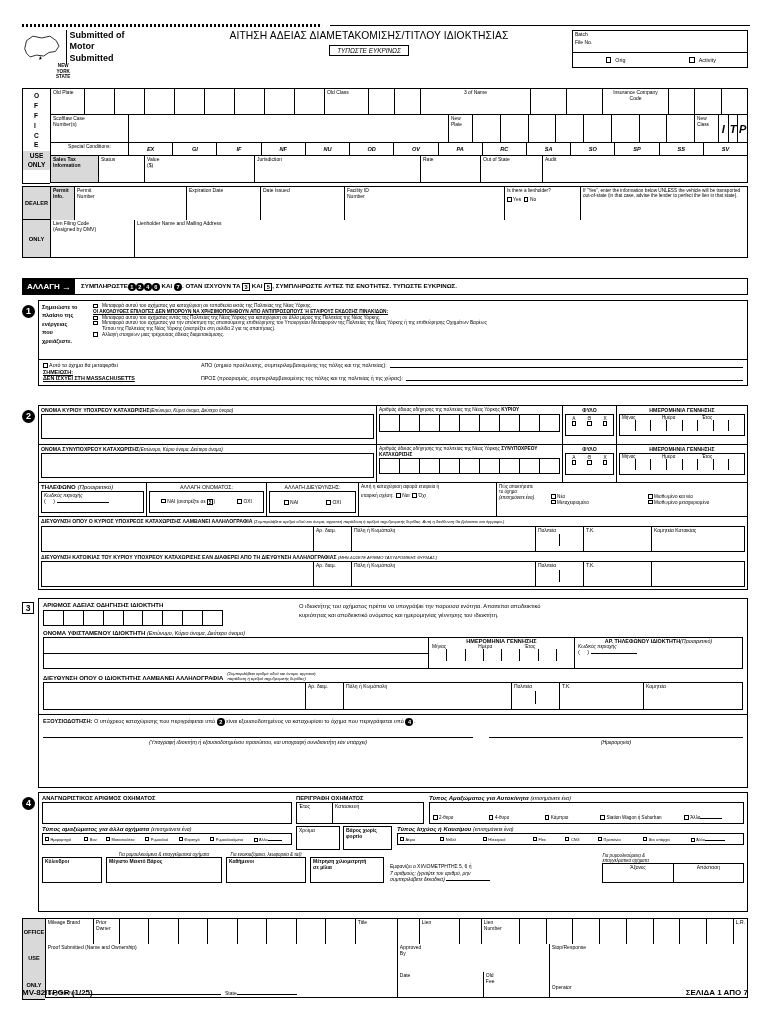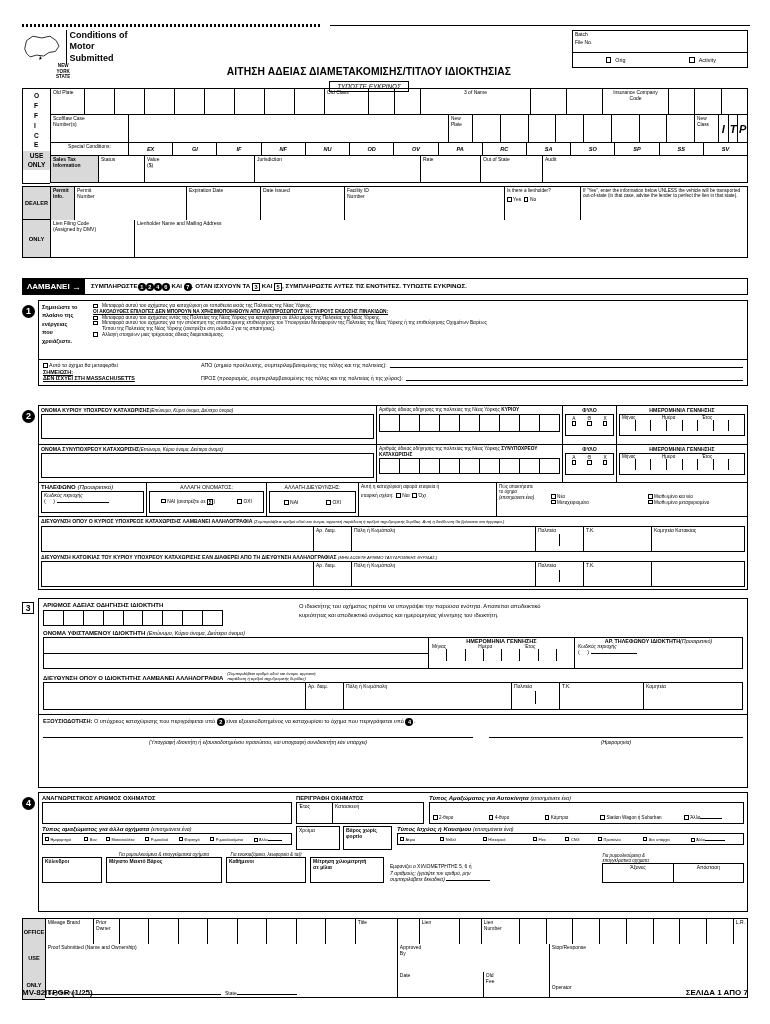--- a/index.html
+++ b/index.html
@@ -50,21 +50,21 @@
   
   .toprule { position:absolute; left:22px; top:24px; width:300px; height:3px;
              background:repeating-linear-gradient(to right,#000 0 2px,#fff 2px 4px); }
   .toprule2 { position:absolute; left:330px; top:25px; width:420px; height:1px; background:#000; }
 
   
   .hdr { position:absolute; left:22px; top:30px; width:726px; height:50px; }
   .logo { width:112px; height:34px; display:flex; align-items:center; }
   .logo svg { display:block; }
   .logotxt { font-size:9px; font-weight:bold; line-height:1.25; padding-left:3px; border-left:1px solid #000; margin-left:2px;}
-  .title { font-size:10.3px; font-weight:bold; letter-spacing:0.1px;margin-top:36px; }
+  .title { font-size:10.3px; font-weight:normal; letter-spacing:0.1px; }
   .subttl { font-size:8.5px; font-weight:bold; margin-top:4px; }
   .typbox { display:inline-block; border:1px solid #000; padding:1px 7px; font-size:6.4px; font-style:italic; margin-top:4px;}
 
   .batch { position:absolute; right:0; top:0; width:176px; }
   .batch .t { border:1px solid #000; height:23px; }
   .batch .bm { border:1px solid #000; border-top:none; height:15px; display:flex; align-items:center; }
 
   
   .office { position:absolute; left:22px; top:88px; width:726px; }
   .ocol { width:28px; border:1px solid #000; border-right:none; background:#fff;
@@ -101,21 +101,21 @@
         <svg width="46" height="30" viewBox="0 0 46 30">
           <path d="M3 17 L5 8 L12 3 L22 5 L31 3 L38 8 L41 14 L37 20 L30 21 L24 25 L16 24 L9 26 L5 22 Z" fill="none" stroke="#000" stroke-width="0.9"></path>
           <path d="M20 25 l2 3 l-3 1 l1 -4z" fill="#000"></path>
         </svg>
         <div style="position:absolute;left:34px;top:33px;text-align:center;font-size:4.6px;font-weight:bold;line-height:1.2;">
           <div>NEW</div>
           <div>YORK</div>
           <div>STATE</div>
         </div>
         <div class="logotxt">
-          <div>Conditions of</div>
+          <div>Submitted of</div>
           <div>Motor Submitted</div>
         </div>
       </div>
 
       <div class="gr ctr" style="margin-left:6px;margin-right:150px;">
         <div class="title">ΑΙΤΗΣΗ ΑΔΕΙΑΣ ΔΙΑΜΕΤΑΚΟΜΙΣΗΣ/ΤΙΤΛΟΥ ΙΔΙΟΚΤΗΣΙΑΣ</div>
         <div><span class="typbox">ΤΥΠΩΣΤΕ ΕΥΚΡΙΝΩΣ</span></div>
       </div>
     </div>
 
@@ -335,21 +335,21 @@
           <div class="cell gr">
               <div class="lbl">Lienholder Name and Mailing Address</div>
             </div>
         </div>
       </div>
     </div>
   </div>
 
   <div class="instr">
     <div class="instrL">
-      <span>ΛΑΜΒΑΝΕΙ</span>&nbsp;<span style="font-size:9px;">→</span>
+      <span>ΑΛΛΑΓΗ</span>&nbsp;<span style="font-size:9px;">→</span>
     </div>
     <div style="padding-left:6px;font-size:6.2px;font-weight:bold;">
       <span>ΣΥΜΠΛΗΡΩΣΤΕ</span><span class="circnum">1</span><span class="circnum">2</span><span class="circnum">4</span><span class="circnum">6</span>
       <span>ΚΑΙ</span> <span class="circnum">7</span><span>. ΟΤΑΝ ΙΣΧΥΟΥΝ ΤΑ</span> <span class="sqnum">3</span>
       <span>ΚΑΙ</span> <span class="sqnum">5</span><span>, ΣΥΜΠΛΗΡΩΣΤΕ ΑΥΤΕΣ ΤΙΣ ΕΝΟΤΗΤΕΣ. ΤΥΠΩΣΤΕ ΕΥΚΡΙΝΩΣ.</span>
     </div>
   </div>
 
   <div class="secmark bignum" style="top:305px;">1</div>
   <div class="sec" style="top:300px;height:86px;">

